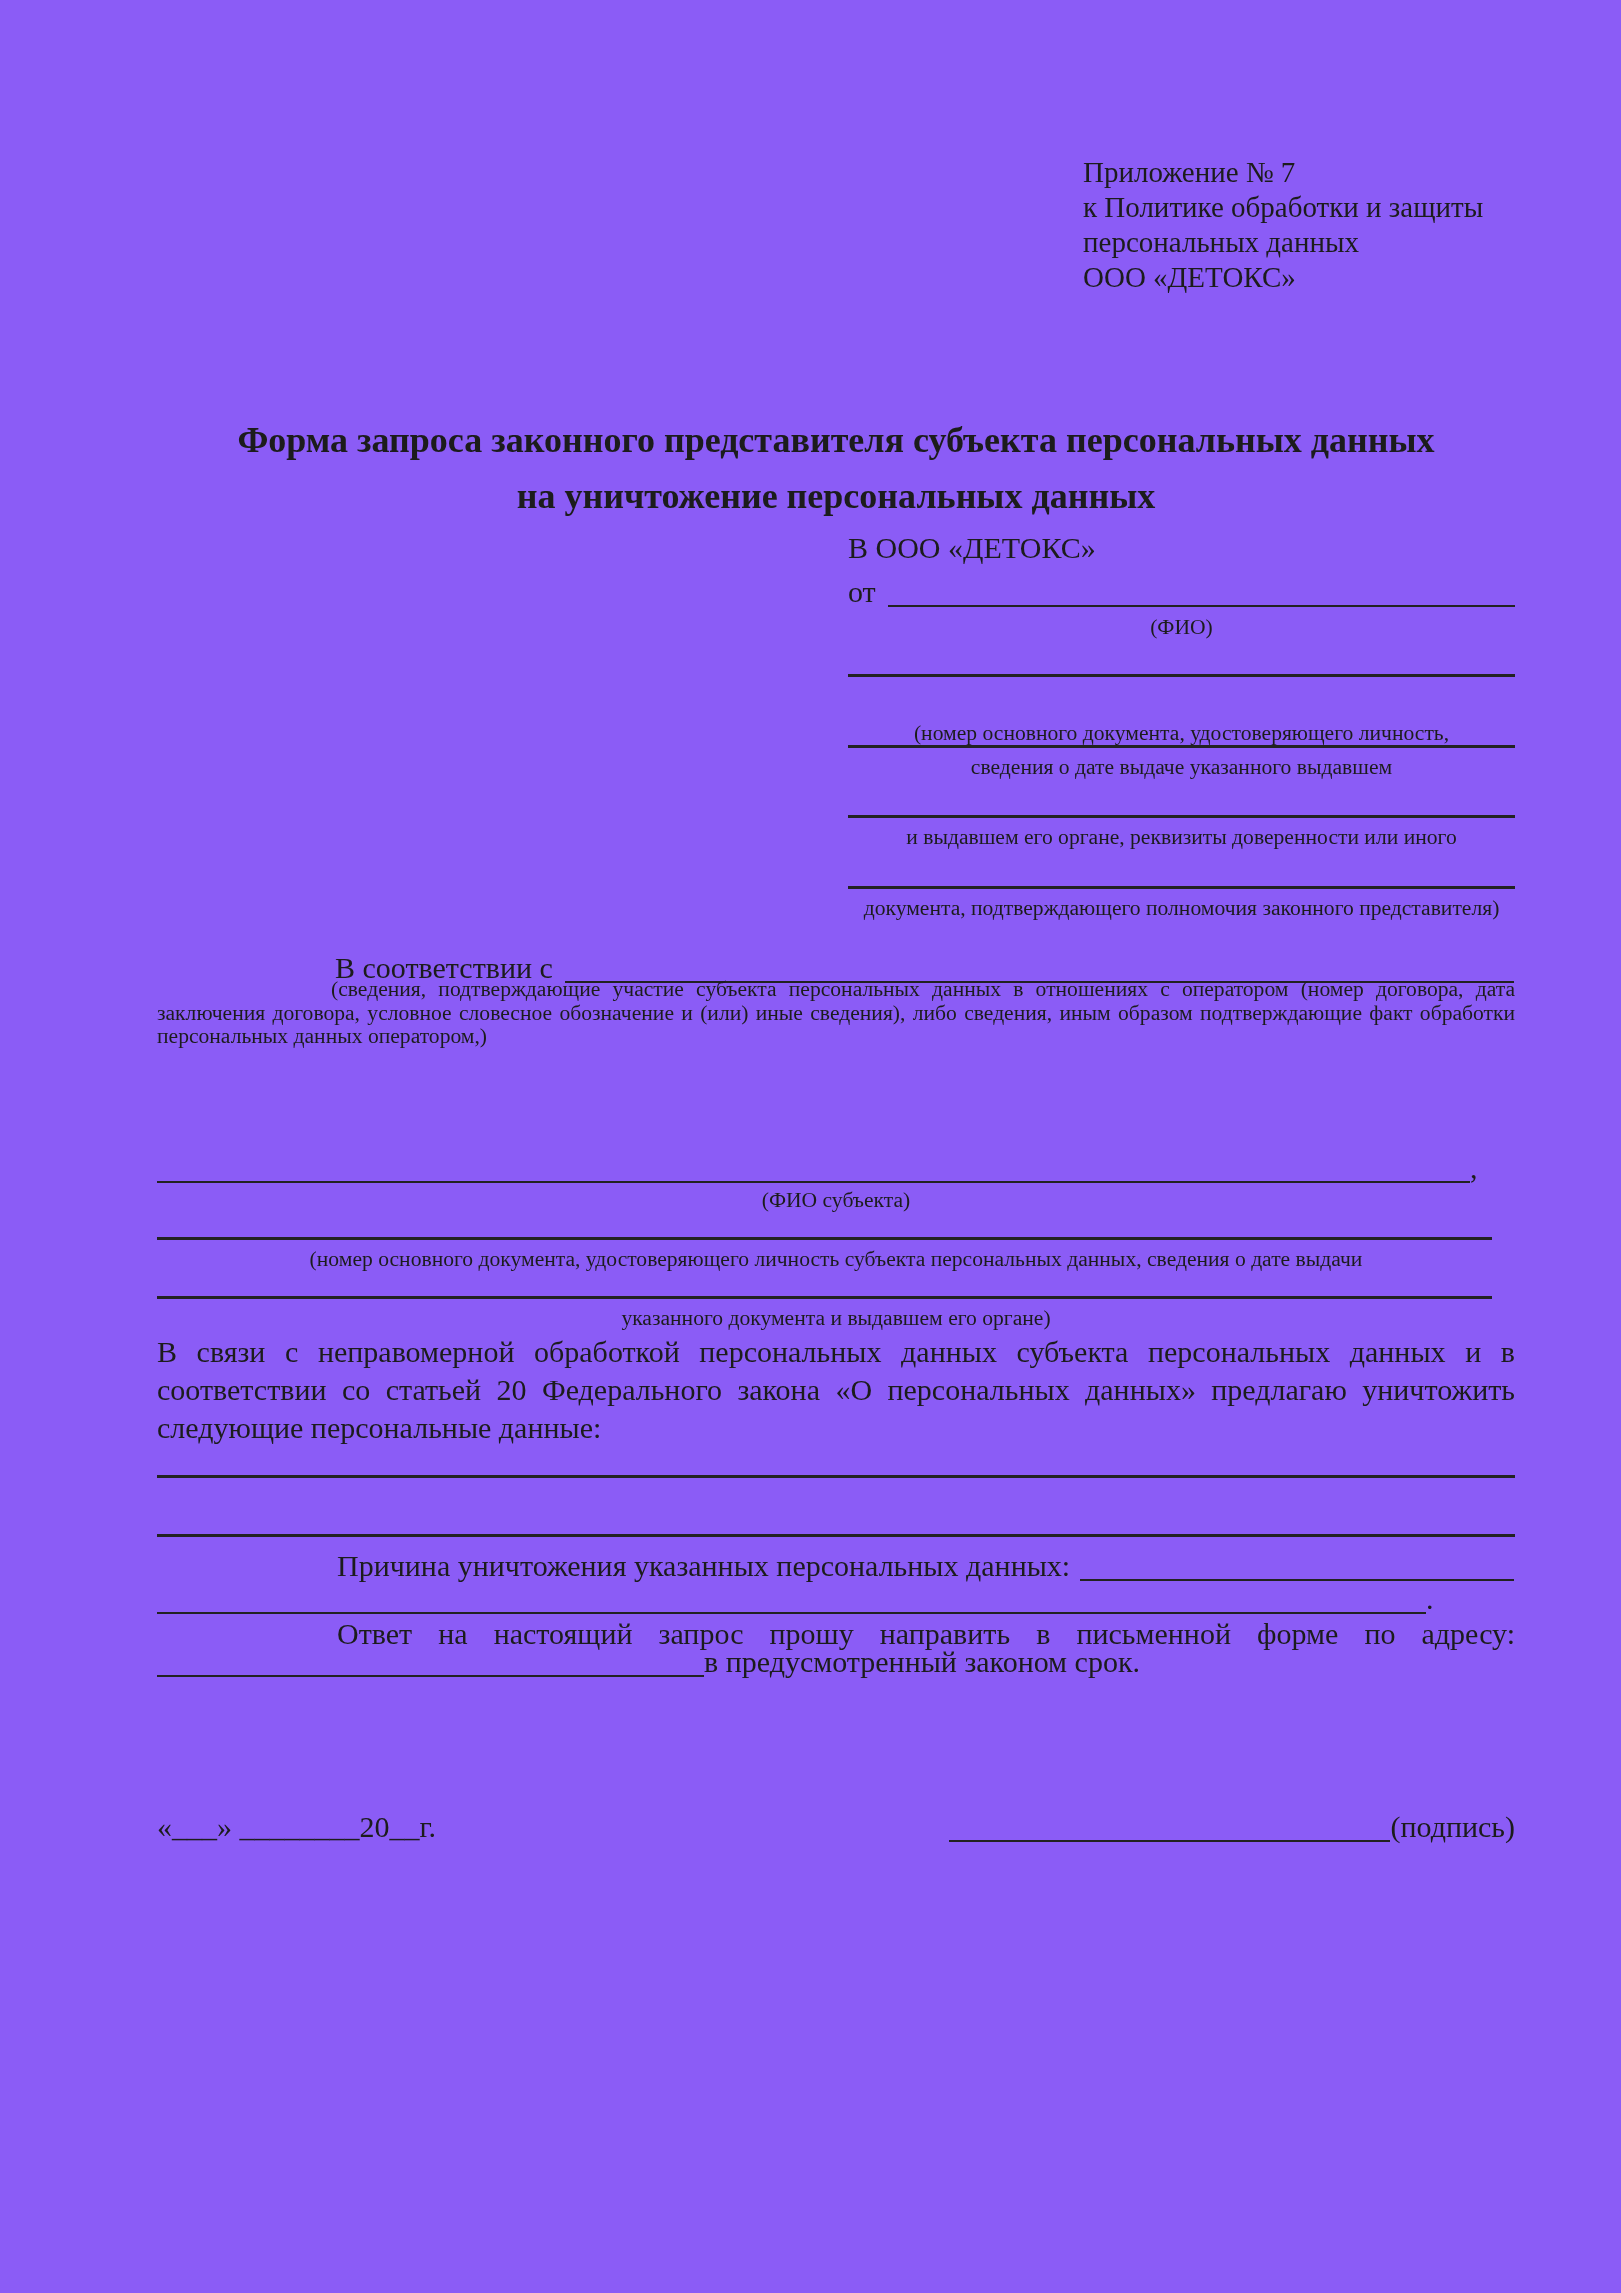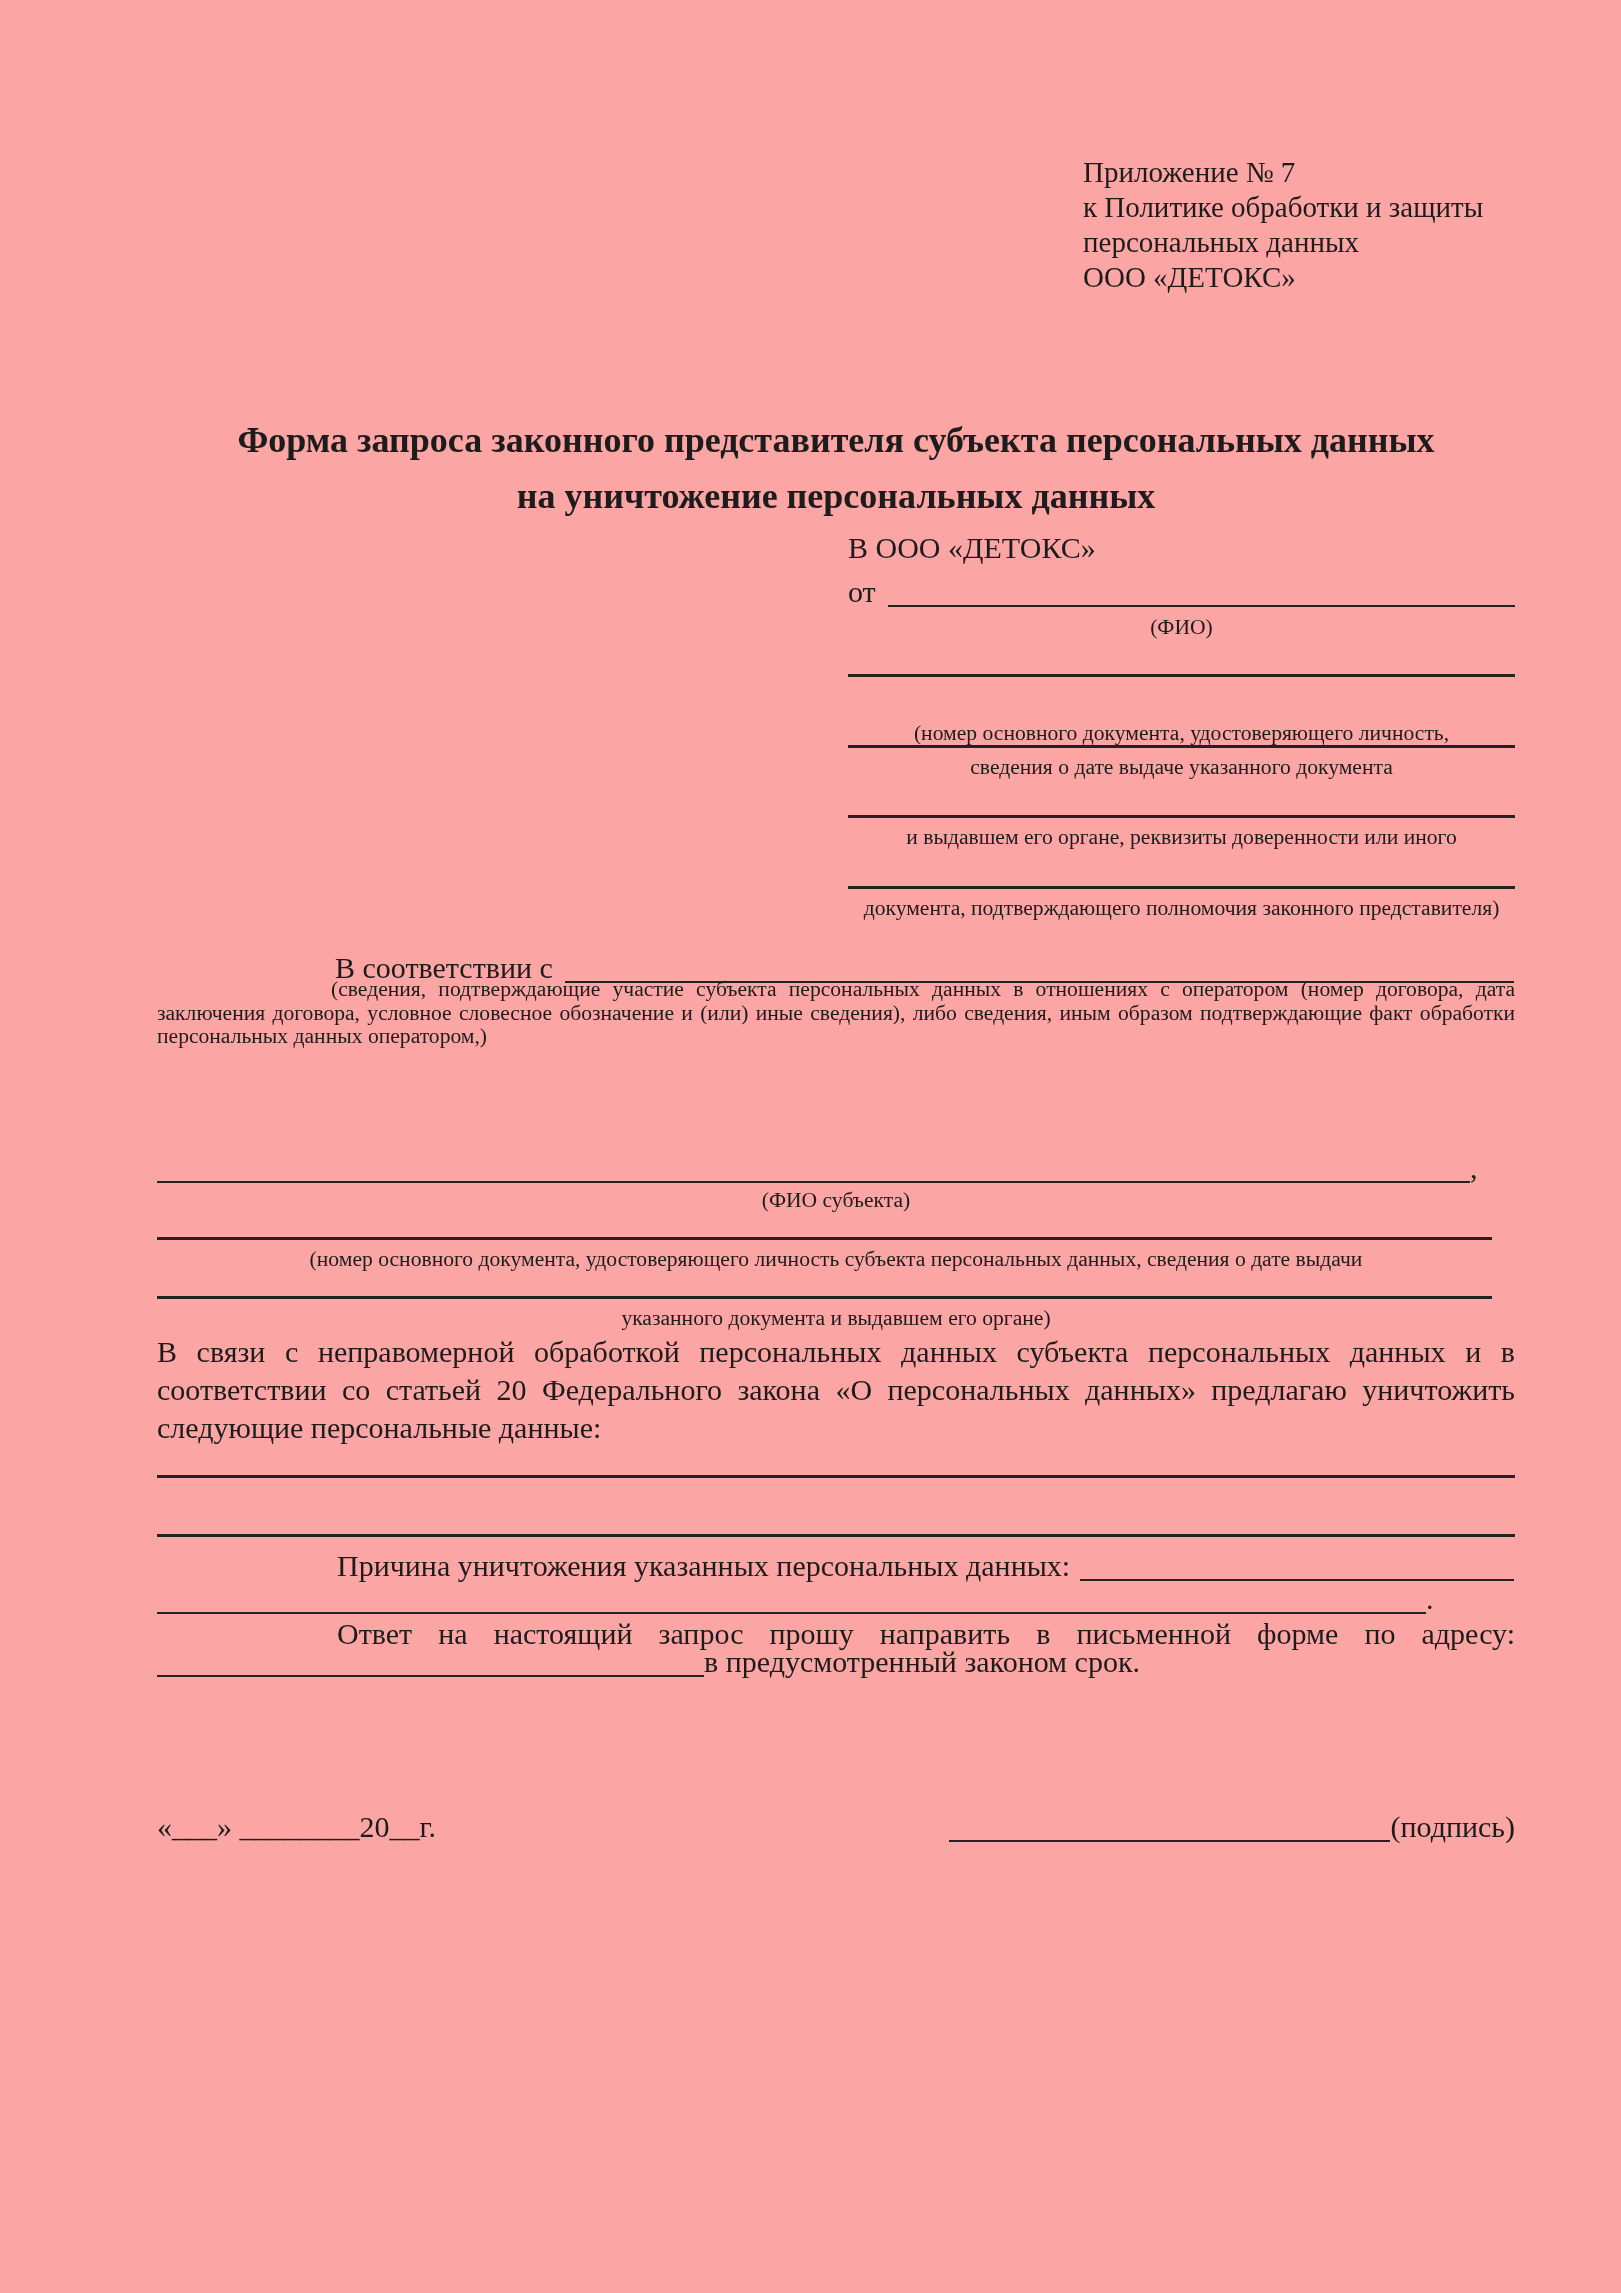--- a/index.html
+++ b/index.html
@@ -1,20 +1,20 @@
 <!DOCTYPE html>
 <html><head>
 <meta charset="utf-8">
 <style>
   html,body{margin:0;padding:0;background:#ffffff;}
   .page{
     position:relative;
     width:1621px;
     height:2294px;
-    background:#fca5a5;
+    background:#8b5cf6;
     font-family:"Liberation Serif","DejaVu Serif",serif;
     color:#1c1c1c;
     overflow:hidden;
   }
   .abs{position:absolute;}
   .body-text{font-size:30px;line-height:38px;}
   .cap{font-size:21.6px;line-height:25.5px;}
   .center{text-align:center;}
   .just{text-align:justify;}
   .hline{height:2.9px;background:#222222;}
@@ -47,21 +47,21 @@
     <span>от</span>
     <span style="width:11.8px;"></span>
     <div class="fill"></div>
   </div>
   <div class="abs cap center" style="left:848px;top:615px;width:667px;">(ФИО)</div>
 
   <div class="abs hline" style="left:848px;top:674px;width:667px;"></div>
   <div class="abs cap center" style="left:848px;top:684px;width:667px;margin-top:37px;">(номер основного документа, удостоверяющего личность,</div>
 
   <div class="abs hline" style="left:848px;top:745px;width:667px;"></div>
-  <div class="abs cap center" style="left:848px;top:755px;width:667px;">сведения о дате выдаче указанного документа</div>
+  <div class="abs cap center" style="left:848px;top:755px;width:667px;">сведения о дате выдаче указанного выдавшем</div>
 
   <div class="abs hline" style="left:848px;top:815px;width:667px;"></div>
   <div class="abs cap center" style="left:848px;top:825px;width:667px;">и выдавшем его органе, реквизиты доверенности или иного</div>
 
   <div class="abs hline" style="left:848px;top:886px;width:667px;"></div>
   <div class="abs cap center" style="left:848px;top:896px;width:667px;">документа, подтверждающего полномочия законного представителя)</div>
 
   <div class="abs body-text row" style="left:335px;top:949px;width:1179px;">
     <span>В соответствии с</span>
     <span style="width:11.8px;"></span>

